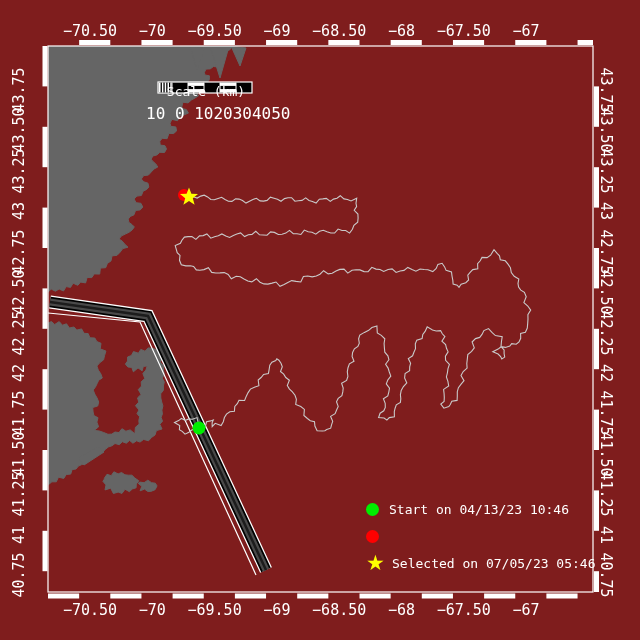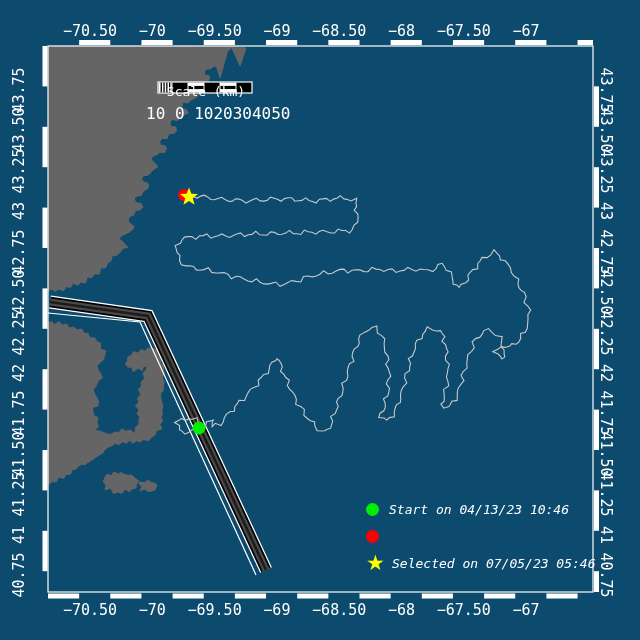--- a/index.html
+++ b/index.html
@@ -1,30 +1,30 @@
 <!DOCTYPE html>
 <html><head>
 <meta charset="utf-8">
 <style>
   html,body{margin:0;padding:0;background:#000;}
-  #stage{position:relative;width:640px;height:640px;background:#0c4a6e;overflow:hidden;
+  #stage{position:relative;width:640px;height:640px;background:#7f1d1d;overflow:hidden;
          font-family:"DejaVu Sans Mono","Liberation Mono",monospace;color:#fff;}
   #plot-svg{position:absolute;left:0;top:0;}
   .axis-label{position:absolute;font-size:15px;white-space:nowrap;color:#fff;}
   .h-label{transform:translateX(-50%);}
   .v-label-left{transform:translate(-50%,-50%) rotate(-90deg);}
   .v-label-right{transform:translate(-50%,-50%) rotate(90deg);}
   .txt{position:absolute;white-space:nowrap;color:#fff;}
   #scale-title{left:158px;top:64px;width:96px;text-align:center;font-size:13px;margin-top:20px;}
   #scale-ticks{left:146px;top:104px;font-size:16px;letter-spacing:0px;}
   .legend-row{position:absolute;left:366px;display:flex;align-items:center;gap:10px;height:18px;}
   .legend-dot{width:13px;height:13px;border-radius:50%;display:inline-block;flex:0 0 auto;}
   .legend-star{font-size:21px;line-height:13px;width:16px;display:inline-block;text-align:center;
                font-family:"DejaVu Sans",sans-serif;flex:0 0 auto;}
-  .legend-label{font-size:13px;white-space:nowrap;font-style:italic;}
+  .legend-label{font-size:13px;white-space:nowrap;}
 </style>
 </head>
 <body>
 
 <div id="stage">
   <svg id="plot-svg" width="640" height="640">
       <defs>
         <clipPath id="plotclip">
           <rect x="48" y="46" width="545" height="546"></rect>
         </clipPath>

